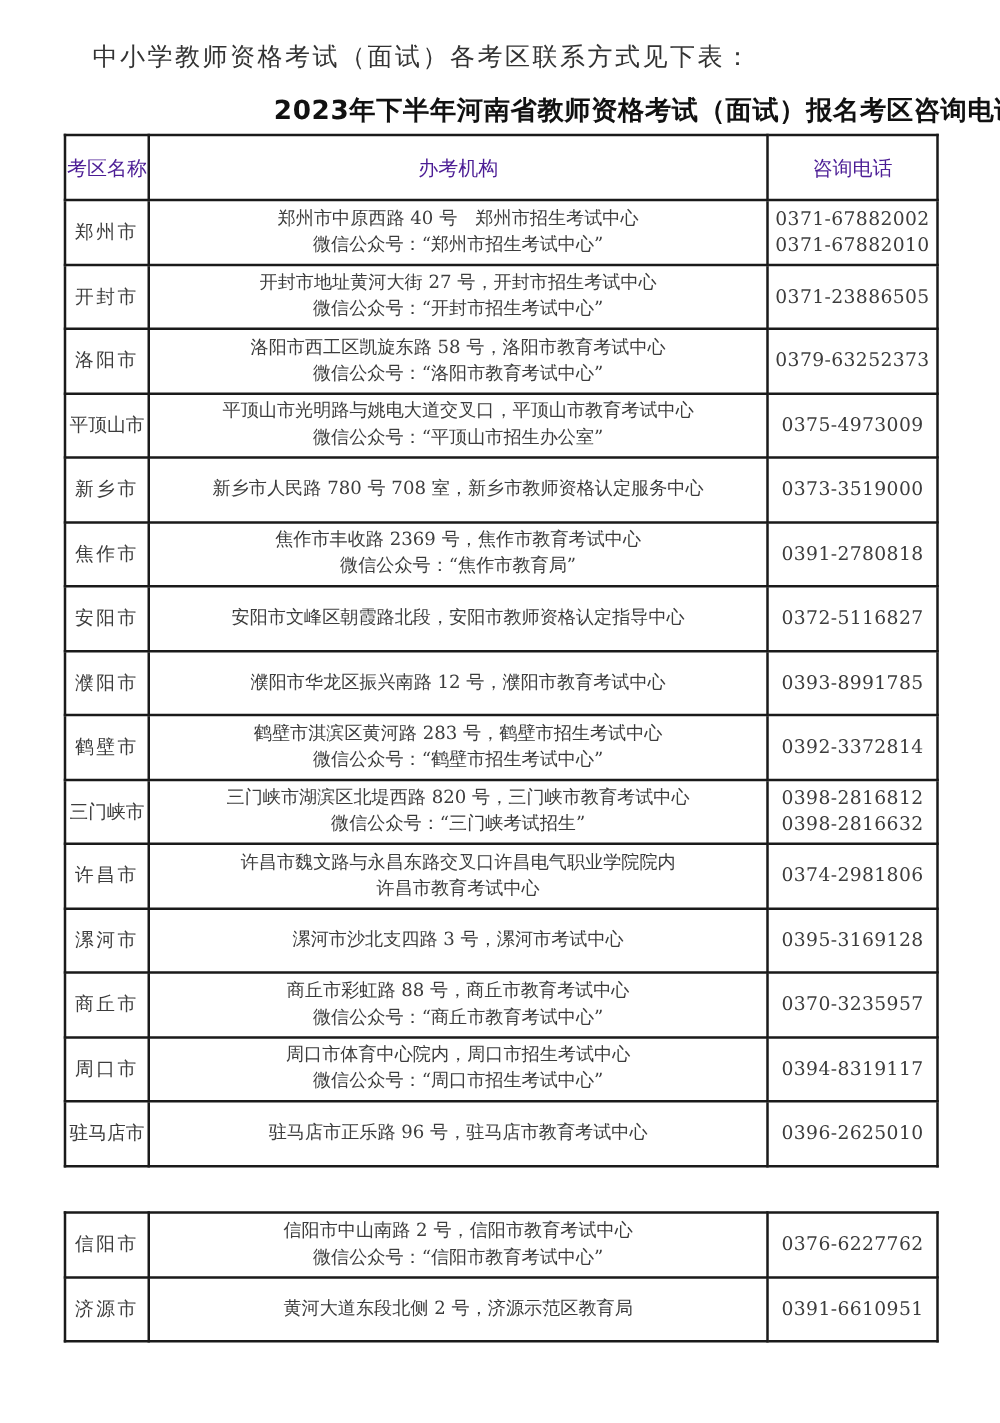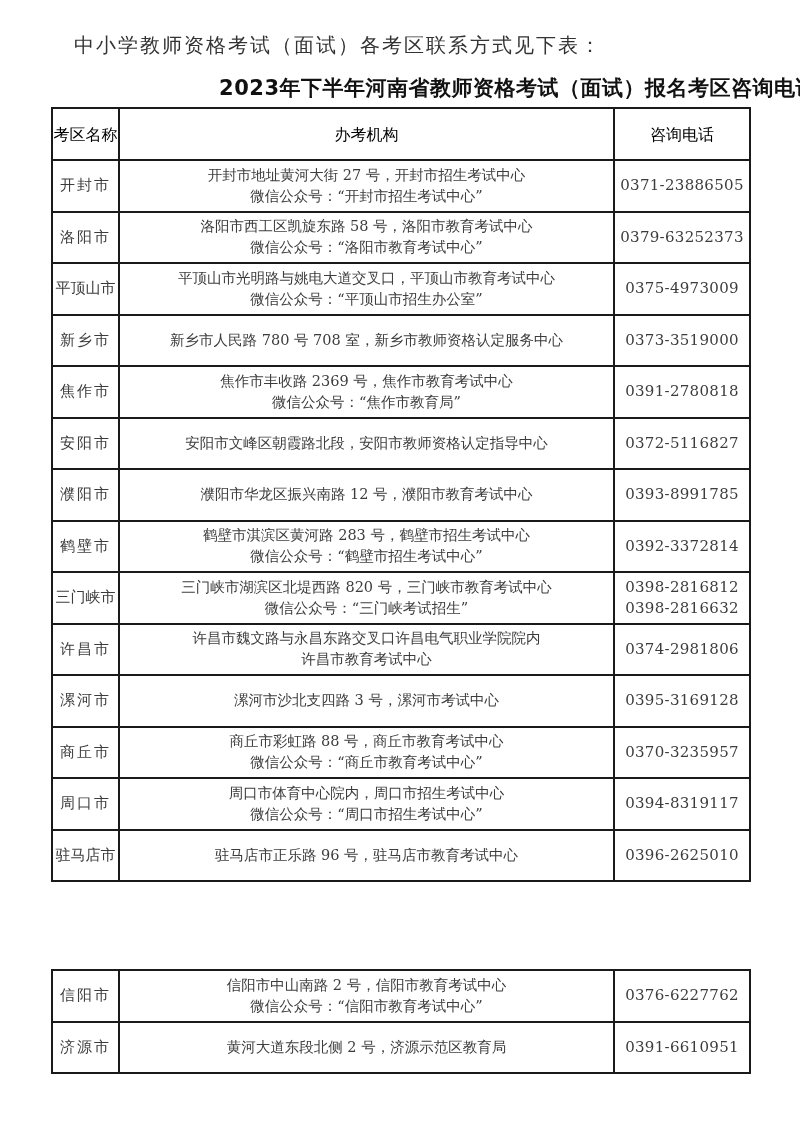--- a/index.html
+++ b/index.html
@@ -21,21 +21,21 @@
     position: absolute; left: 51px; width: 698px;
     border-collapse: collapse; table-layout: fixed;
   }
   #t1 { top: 107px; }
   #t2 { top: 969px; }
   td, th {
     border: 2px solid #1a1a1a; text-align: center; vertical-align: middle;
     padding: 0; font-weight: normal; font-size: 14.5px; line-height: 21px;
     color: #3c3c3c; overflow: hidden; white-space: nowrap;
   }
-  th { height: 50px; font-size: 16px; color: #000000; }
+  th { height: 50px; font-size: 16px; color: #4c1d95; }
   td { height: 49.5px; }
   col.c1 { width: 67px; }
   col.c2 { width: 495px; }
   col.c3 { width: 136px; }
   .city { font-size: 15px; letter-spacing: 2px; }
   .city.long { letter-spacing: 0; margin-left: 36px; }
   .phone { font-size: 15px; letter-spacing: 0.3px; }
   .line { display: block; }
 </style>
 </head>
@@ -52,20 +52,31 @@
     </colgroup>
   <thead>
     <tr>
       <th>考区名称</th>
       <th>办考机构</th>
       <th>咨询电话</th>
     </tr>
   </thead>
   <tbody id="tbody1">
       <tr>
+        <td class="city">郑州市</td>
+        <td>
+          <span class="line">郑州市中原西路 40 号　郑州市招生考试中心</span>
+          <span class="line">微信公众号：“郑州市招生考试中心”</span>
+        </td>
+        <td class="phone">
+          <span class="line">0371-67882002</span>
+          <span class="line">0371-67882010</span>
+        </td>
+      </tr>
+      <tr>
         <td class="city">开封市</td>
         <td>
           <span class="line">开封市地址黄河大街 27 号，开封市招生考试中心</span>
           <span class="line">微信公众号：“开封市招生考试中心”</span>
         </td>
         <td class="phone">
           <span class="line">0371-23886505</span>
         </td>
       </tr>
       <tr>

